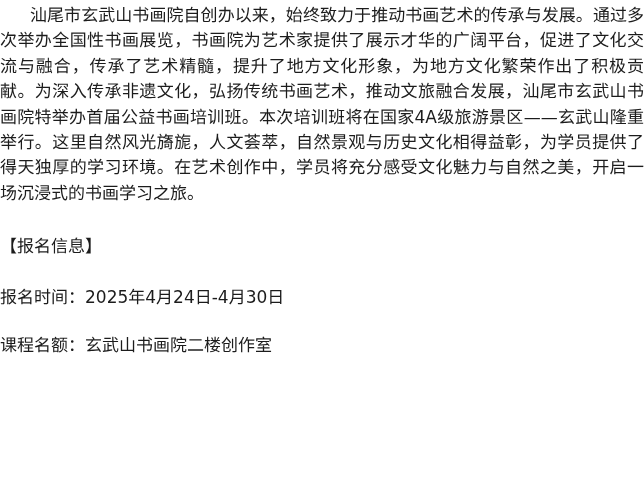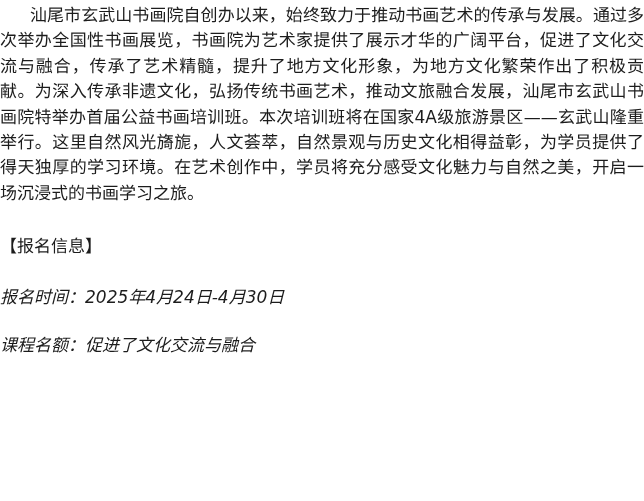--- a/index.html
+++ b/index.html
@@ -25,21 +25,20 @@
     text-justify: inter-ideograph;
     letter-spacing: 0px;
   }
   .section-header {
     margin: 28px 0 25.5px 0;
     font-family: Liberation Serif, serif;
   }
   .info-line {
     margin: 0 0 22.6px 0;
     white-space: nowrap;
-    font-style: italic;
   }
   .info-line:last-child {
     margin-bottom: 0;
   }
 </style>
 </head>
 <body>
 
 <div class="page">
 
@@ -48,16 +47,16 @@
   <p class="section-header">【报名信息】</p>
 
   <p class="info-line">
     <span>报名时间：</span><span>2025年4月24日-4月30日</span>
   </p>
 
 
 
 
   <p class="info-line">
-    <span>课程名额：</span><span>促进了文化交流与融合</span>
+    <span>课程名额：</span><span>玄武山书画院二楼创作室</span>
   </p>
 
 </div>
 
 </body></html>

